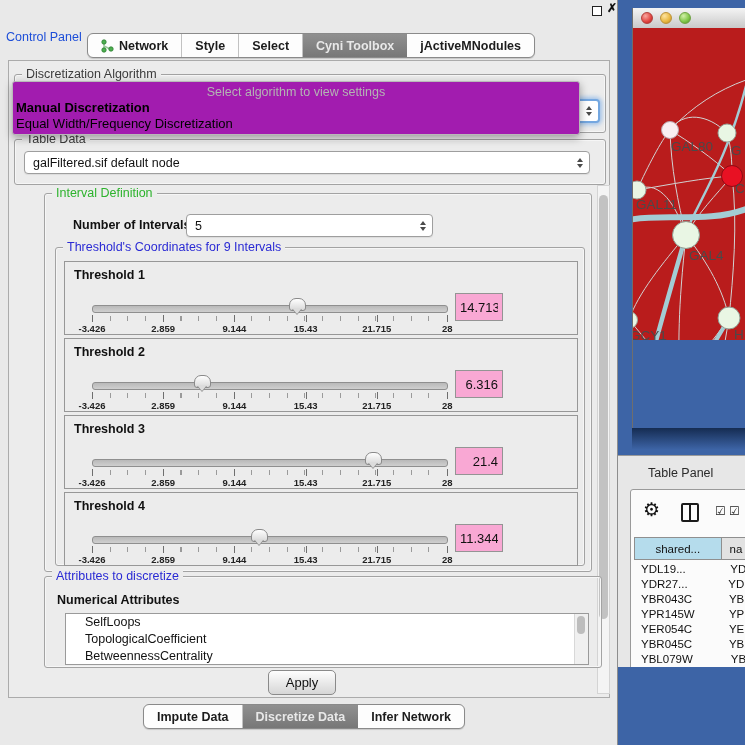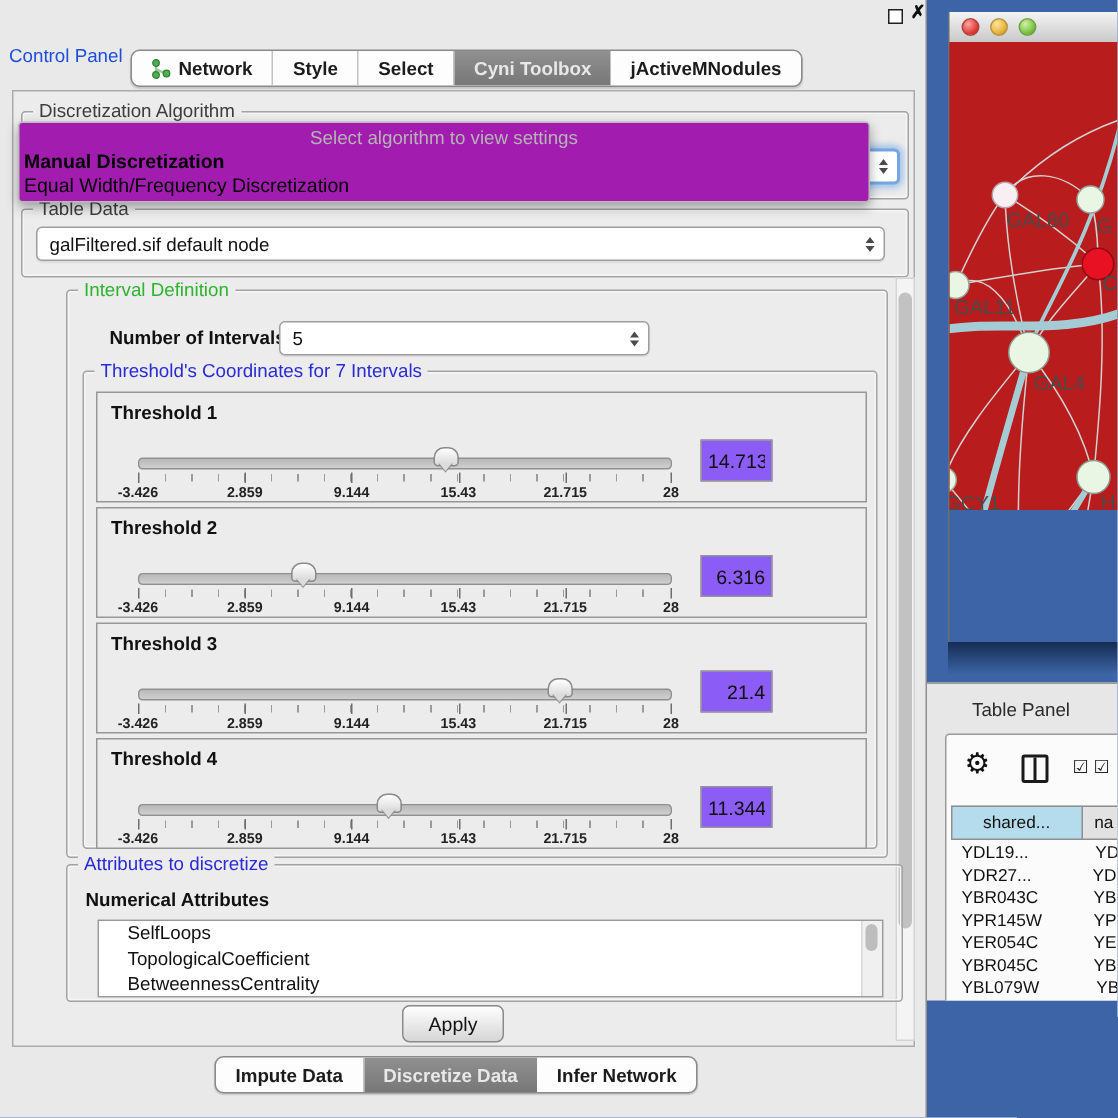--- a/index.html
+++ b/index.html
@@ -65,21 +65,21 @@
       background:linear-gradient(#b9b9b9,#cfcfcf);border:1px solid #8f8f8f;}
   .thumb{position:absolute;top:0;width:15px;height:11px;background:linear-gradient(#fefefe,#d9d9d9);
       border:1px solid #8a8a8a;border-radius:7px 7px 3px 3px;z-index:2;}
   .thumb::after{content:"";position:absolute;left:1.5px;top:9px;width:0;height:0;
       border-left:5px solid transparent;border-right:5px solid transparent;border-top:6px solid #dcdcdc;
       filter:drop-shadow(0 1px 0 #8a8a8a);}
   .ticks{position:absolute;left:0;top:18px;width:354px;height:5px;
       background:repeating-linear-gradient(90deg,#9a9a9a 0 1px,transparent 1px 5%);}
   .majtick{position:absolute;top:17px;width:1px;height:7px;background:#6e6e6e;}
   .tlabel{position:absolute;top:25px;transform:translateX(-50%);font-size:9.5px;font-weight:bold;color:#222;white-space:nowrap;}
-  .t-value{position:absolute;left:402px;top:31px;width:48px;height:28px;background:#8b5cf6;
+  .t-value{position:absolute;left:390px;top:31px;width:48px;height:28px;background:#f9a8d4;
       border:1px solid #949494;font-size:13px;text-align:right;padding:0 4px;box-sizing:border-box;
       font-family:"Liberation Sans",sans-serif;color:#111;}
 
   
   .attr-list{position:absolute;left:20px;top:36px;width:524px;height:52px;background:#fff;
       border:1px solid #9a9a9a;overflow:hidden;box-sizing:border-box;}
   .attr-item{height:17px;line-height:17px;padding-left:19px;font-size:12.5px;color:#111;}
   .list-scroll{position:absolute;right:0;top:0;width:13px;height:100%;background:#f0f0f0;border-left:1px solid #d8d8d8;}
   .list-scroll i{position:absolute;left:2px;top:2px;width:8px;height:18px;background:#bdbdbd;border-radius:4px;}
 
@@ -198,21 +198,21 @@
     <div class="abs" style="left:28px;top:24px;font-size:12.5px;font-weight:bold;color:#111;">Number of Intervals</div>
     <div class="combo" style="left:141px;top:20px;width:247px;height:23px;">
       <span>5</span>
       <span class="spin">
           <i class="up"></i>
           <i class="dn"></i>
         </span>
     </div>
 
     <div class="grp" style="left:10px;top:53px;width:528px;height:317px;">
-      <span class="grp-label lbl-blue">Threshold's Coordinates for 7 Intervals</span>
+      <span class="grp-label lbl-blue">Threshold's Coordinates for 9 Intervals</span>
 
       <div class="t-panel" style="top:13px;">
         <div class="t-label">Threshold 1</div>
         <div class="slider">
           <div class="track"></div>
           <div class="thumb" style="left: calc(57.7% - 8px);"></div>
           <div class="ticks"></div>
           <span class="majtick" style="left:0%;"></span>
             <span class="majtick" style="left:20%;"></span>
             <span class="majtick" style="left:40%;"></span>

